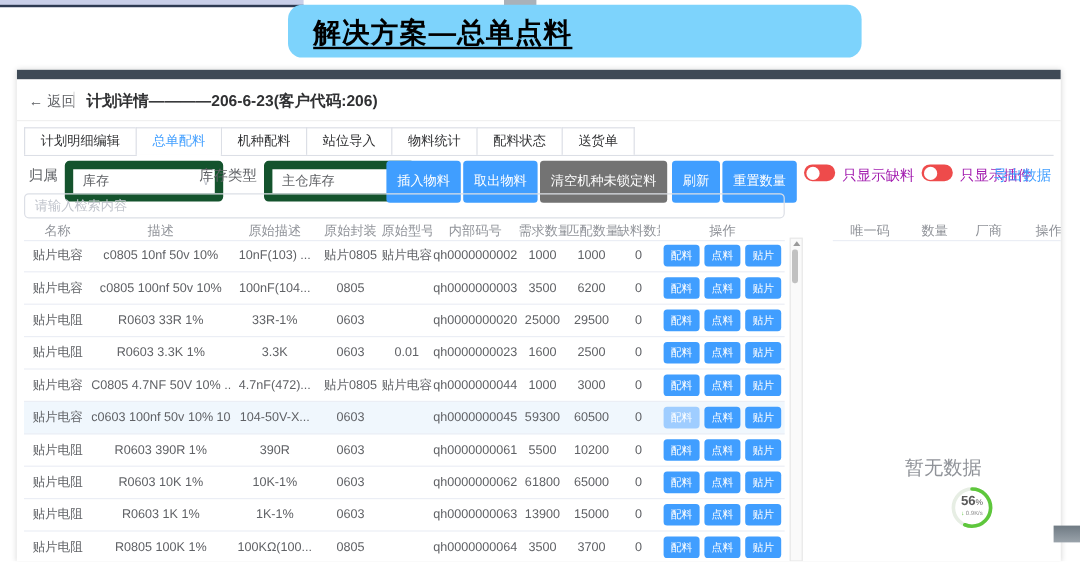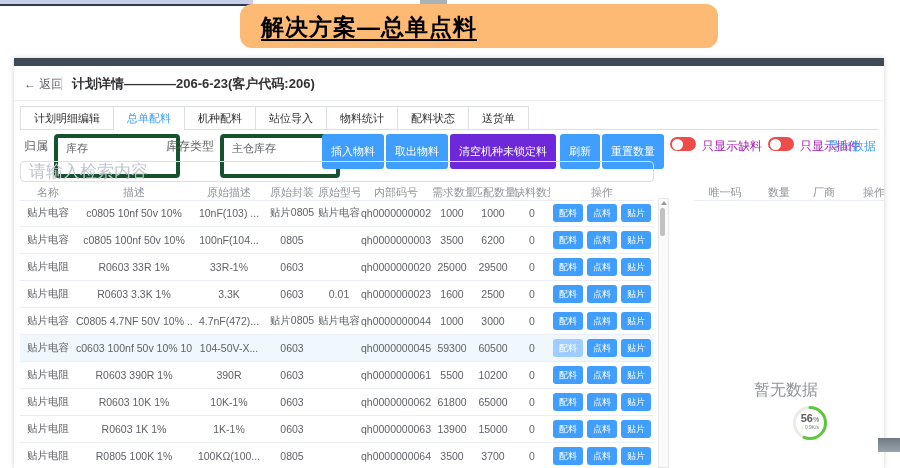--- a/index.html
+++ b/index.html
@@ -4,21 +4,21 @@
 <style>
   html,body{margin:0;padding:0;background:#ffffff;}
   .slide{position:relative;width:900px;height:468px;background:#ffffff;overflow:hidden;
          font-family:"Liberation Sans","DejaVu Sans",sans-serif;}
 
   
   .topleft-strip{position:absolute;left:0;top:0;width:253px;height:4px;background:#c9cfe9;border-bottom:2px solid #2e3a52;}
   .grey-frag{position:absolute;left:420px;top:0;width:27px;height:7px;background:#a9b1b9;}
 
   
-  .banner{position:absolute;left:240px;top:4px;width:478px;height:44px;background:#fdba74;border-radius:12px;}
+  .banner{position:absolute;left:240px;top:4px;width:478px;height:44px;background:#7dd3fc;border-radius:12px;}
   .banner-title{position:absolute;left:21px;top:8px;font-size:23px;font-weight:bold;color:#000;
                 text-decoration:underline;text-underline-offset:4px;letter-spacing:1px;white-space:nowrap;}
 
   
   .window{position:absolute;left:14px;top:58px;width:870px;height:410px;background:#fff;
           box-shadow:0 0 5px rgba(0,0,0,.18);overflow:hidden;}
   .win-topbar{position:absolute;left:0;top:0;width:870px;height:8px;background:#3e4a56;}
 
   
   .crumb{position:absolute;left:0;top:8px;width:870px;height:34px;border-bottom:1px solid #f0f0f0;}
@@ -30,36 +30,36 @@
   .tab-bar{position:absolute;left:6px;top:48px;right:6px;height:23px;display:flex;border-bottom:1px solid #dcdfe6;}
   .tab{height:22px;line-height:22px;padding:0 13px;font-size:11px;color:#303133;background:#fff;
        border:1px solid #dcdfe6;border-bottom:none;border-right:none;cursor:pointer;white-space:nowrap;}
   .tab:last-child{border-right:1px solid #dcdfe6;}
   .tab.active{color:#409eff;position:relative;}
   .tab.active::after{content:"";position:absolute;left:0;right:0;bottom:-1px;height:1px;background:#fff;}
 
   
   .toolbar{position:absolute;left:0;top:74px;width:870px;height:26px;}
   .tb-label{position:absolute;top:6px;font-size:12px;color:#606266;white-space:nowrap;}
-  .tb-select{position:absolute;top:2px;height:20px;border:4px solid #14532d;border-radius:4px;background:#fff;
-             font-size:11px;color:#606266;line-height:20px;padding:0 16px 16px 8px;cursor:pointer;white-space:nowrap;}
+  .tb-select{position:absolute;top:2px;height:20px;border:7px solid #14532d;border-radius:4px;background:#fff;
+             font-size:11px;color:#606266;line-height:20px;padding:0 16px 0 8px;cursor:pointer;white-space:nowrap;}
   .tb-select .chev{position:absolute;right:4px;top:0;color:#c0c4cc;font-size:9px;}
   .btn{position:absolute;top:2px;height:35px;border:none;border-radius:3px;color:#fff;font-size:11px;
        line-height:21px;text-align:center;cursor:pointer;white-space:nowrap;padding:0 9px;
        font-family:"Liberation Sans","DejaVu Sans",sans-serif;}
   .btn.blue{background:#409eff;}
-  .btn.red{background:#6d28d9;}
+  .btn.red{background:#737373;}
   .toggle{position:absolute;top:5px;width:26px;height:14px;border-radius:8px;background:#ee4b4b;cursor:pointer;}
   .toggle .knob{position:absolute;left:1.5px;top:1.5px;width:11px;height:11px;border-radius:50%;background:#fff;}
   .tgl-label{position:absolute;top:6px;font-size:12px;color:#a21caf;white-space:nowrap;}
   .export-link{position:absolute;right:8px;top:6px;font-size:12px;color:#409eff;cursor:pointer;white-space:nowrap;}
 
   
   .search-box{position:absolute;left:6px;top:103px;width:632px;height:19px;border:1px solid #dcdfe6;border-radius:4px;}
-  .search-box input{border:none;outline:none;width:100%;height:100%;font-size:17px;color:#606266;padding:0 8px;
+  .search-box input{border:none;outline:none;width:100%;height:100%;font-size:11px;color:#606266;padding:0 8px;
                     background:transparent;font-family:Liberation Serif, serif;}
   .search-box input::placeholder{color:#c0c4cc;}
 
   
   .grid{display:grid;grid-template-columns:56px 116px 74px 52px 42px 72px 40px 42px 36px 104px;align-items:center;}
   .table-header{position:absolute;left:6px;top:127px;width:634px;height:15px;border-bottom:1px solid #ebeef5;}
   .table-header span{font-size:11px;color:#909399;text-align:center;white-space:nowrap;overflow:hidden;}
   .table-body{position:absolute;left:6px;top:142px;width:634px;height:268px;overflow:hidden;}
   .trow{height:26px;border-bottom:1px solid #ebeef5;}
   .trow.hl{background:#f0f7fd;}

